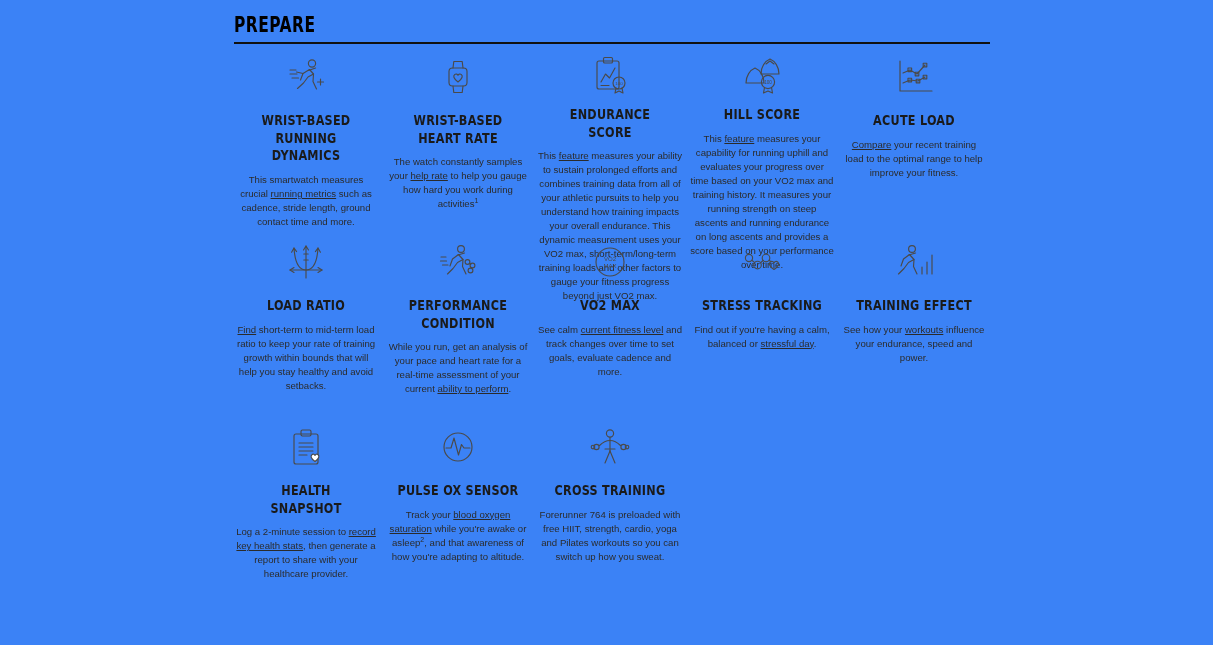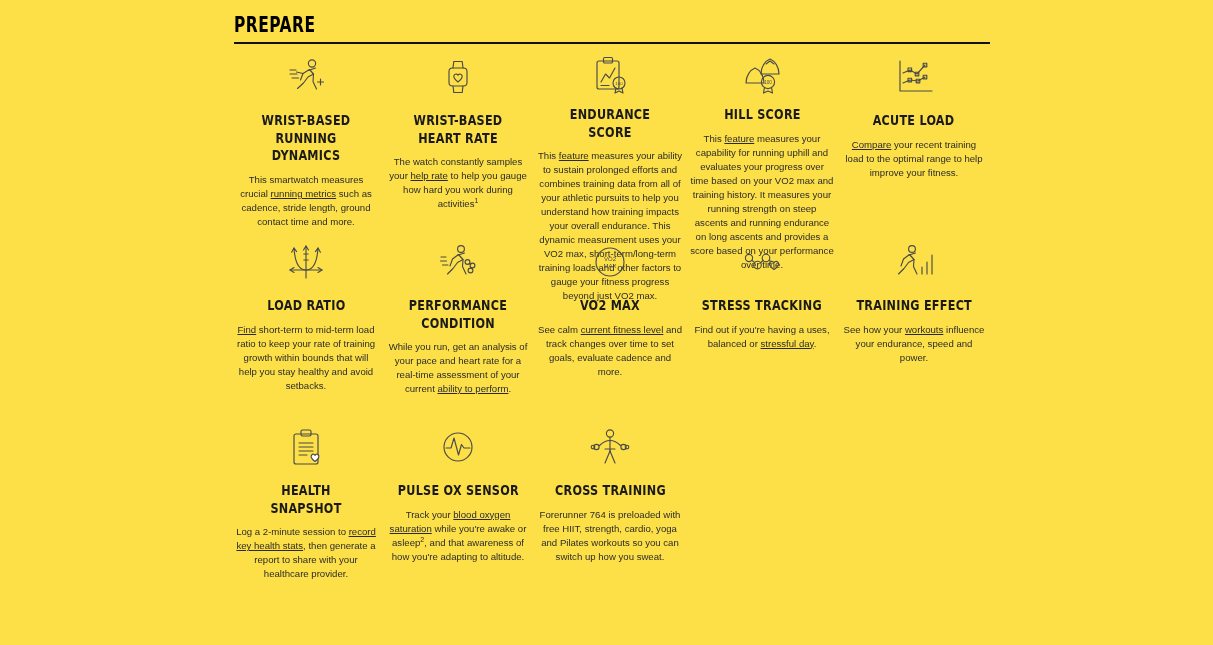--- a/index.html
+++ b/index.html
@@ -7,21 +7,21 @@
     margin: 0; padding: 0;
     width: 1213px; height: 645px;
     background: #ffffff;
     font-family: "Liberation Sans", sans-serif;
     overflow: hidden;
   }
   .page {
     position: relative;
     width: 1213px;
     height: 645px;
-    background: #fde047;
+    background: #3b82f6;
   }
   .section-header {
     position: absolute;
     left: 234px;
     top: 14px;
     width: 756px;
   }
   .section-title {
     font-family: "Liberation Sans Narrow", "DejaVu Sans Condensed", "Liberation Sans", sans-serif;
     font-weight: bold;
@@ -50,21 +50,20 @@
     grid-auto-rows: 185px;
     column-gap: 0px;
     row-gap: 0px;
   }
   .card {
     width: 152px;
     padding: 0 4px;
     text-align: center;
     display: flex;
     flex-direction: column;
-    align-items: center;
   }
   .card-icon {
     height: 50px;
     display: flex;
     align-items: center;
     justify-content: center;
     margin-bottom: 10px;
   }
   .card-icon svg { display: block; }
   .card-title {
@@ -230,21 +229,21 @@
           <svg width="48" height="44" viewBox="0 0 48 44" fill="none" stroke="#4a4a4a" stroke-width="1.15" stroke-linecap="round" stroke-linejoin="round">
             <circle cx="11" cy="18" r="3.6"></circle>
             <circle cx="19.5" cy="25" r="3.8"></circle>
             <circle cx="28" cy="18" r="3.8"></circle>
             <path d="M13.8 20.3 L17 22.9 M22.3 23 L25.4 20.3"></path>
             <path d="M36 29.5 C31 26 30.6 23.4 32.3 22 C33.8 20.8 35.4 21.7 36 22.9 C36.6 21.7 38.2 20.8 39.7 22 C41.4 23.4 41 26 36 29.5 Z"></path>
             <path d="M30.8 20.3 L33 21.6"></path>
           </svg>
         </div>
         <div class="card-title">STRESS TRACKING</div>
-        <p class="card-body"><span>Find out if you're having a uses, balanced or </span><a class="lnk" href="#">stressful day</a><span>.</span></p>
+        <p class="card-body"><span>Find out if you're having a calm, balanced or </span><a class="lnk" href="#">stressful day</a><span>.</span></p>
       </div>
       <div class="card">
         <div class="card-icon">
           <svg width="48" height="44" viewBox="0 0 48 44" fill="none" stroke="#4a4a4a" stroke-width="1.15" stroke-linecap="round" stroke-linejoin="round">
             <circle cx="22" cy="9" r="3.4"></circle>
             <path d="M19.5 14.5 L13.5 19 L11 26"></path>
             <path d="M19.5 14.5 L24 19.5 L23.5 26.5 L27 34"></path>
             <path d="M24 19.5 L18.5 22.5 L14 28.5 L8.5 34"></path>
             <path d="M19 15 L25.5 13"></path>
             <path d="M32 27 L32 34"></path>

